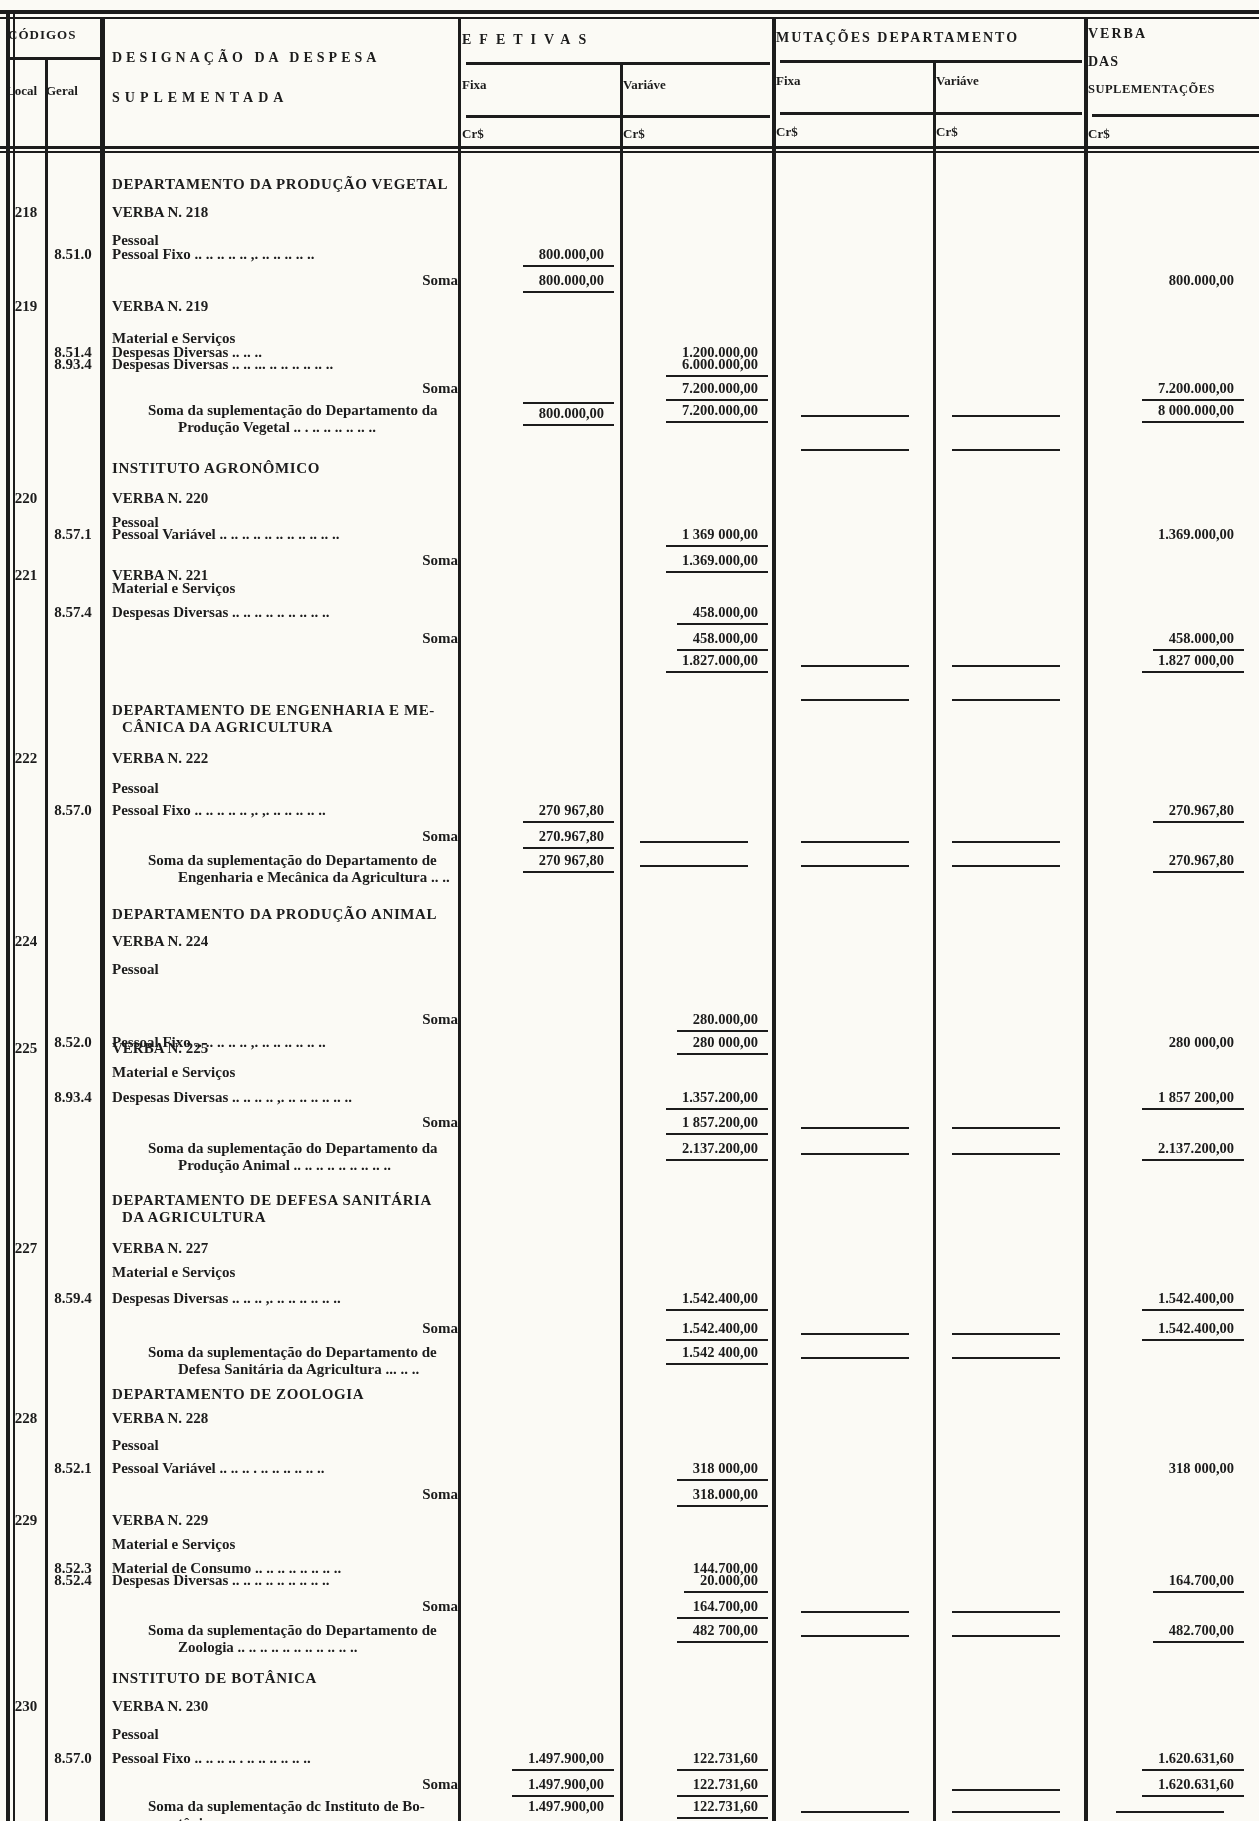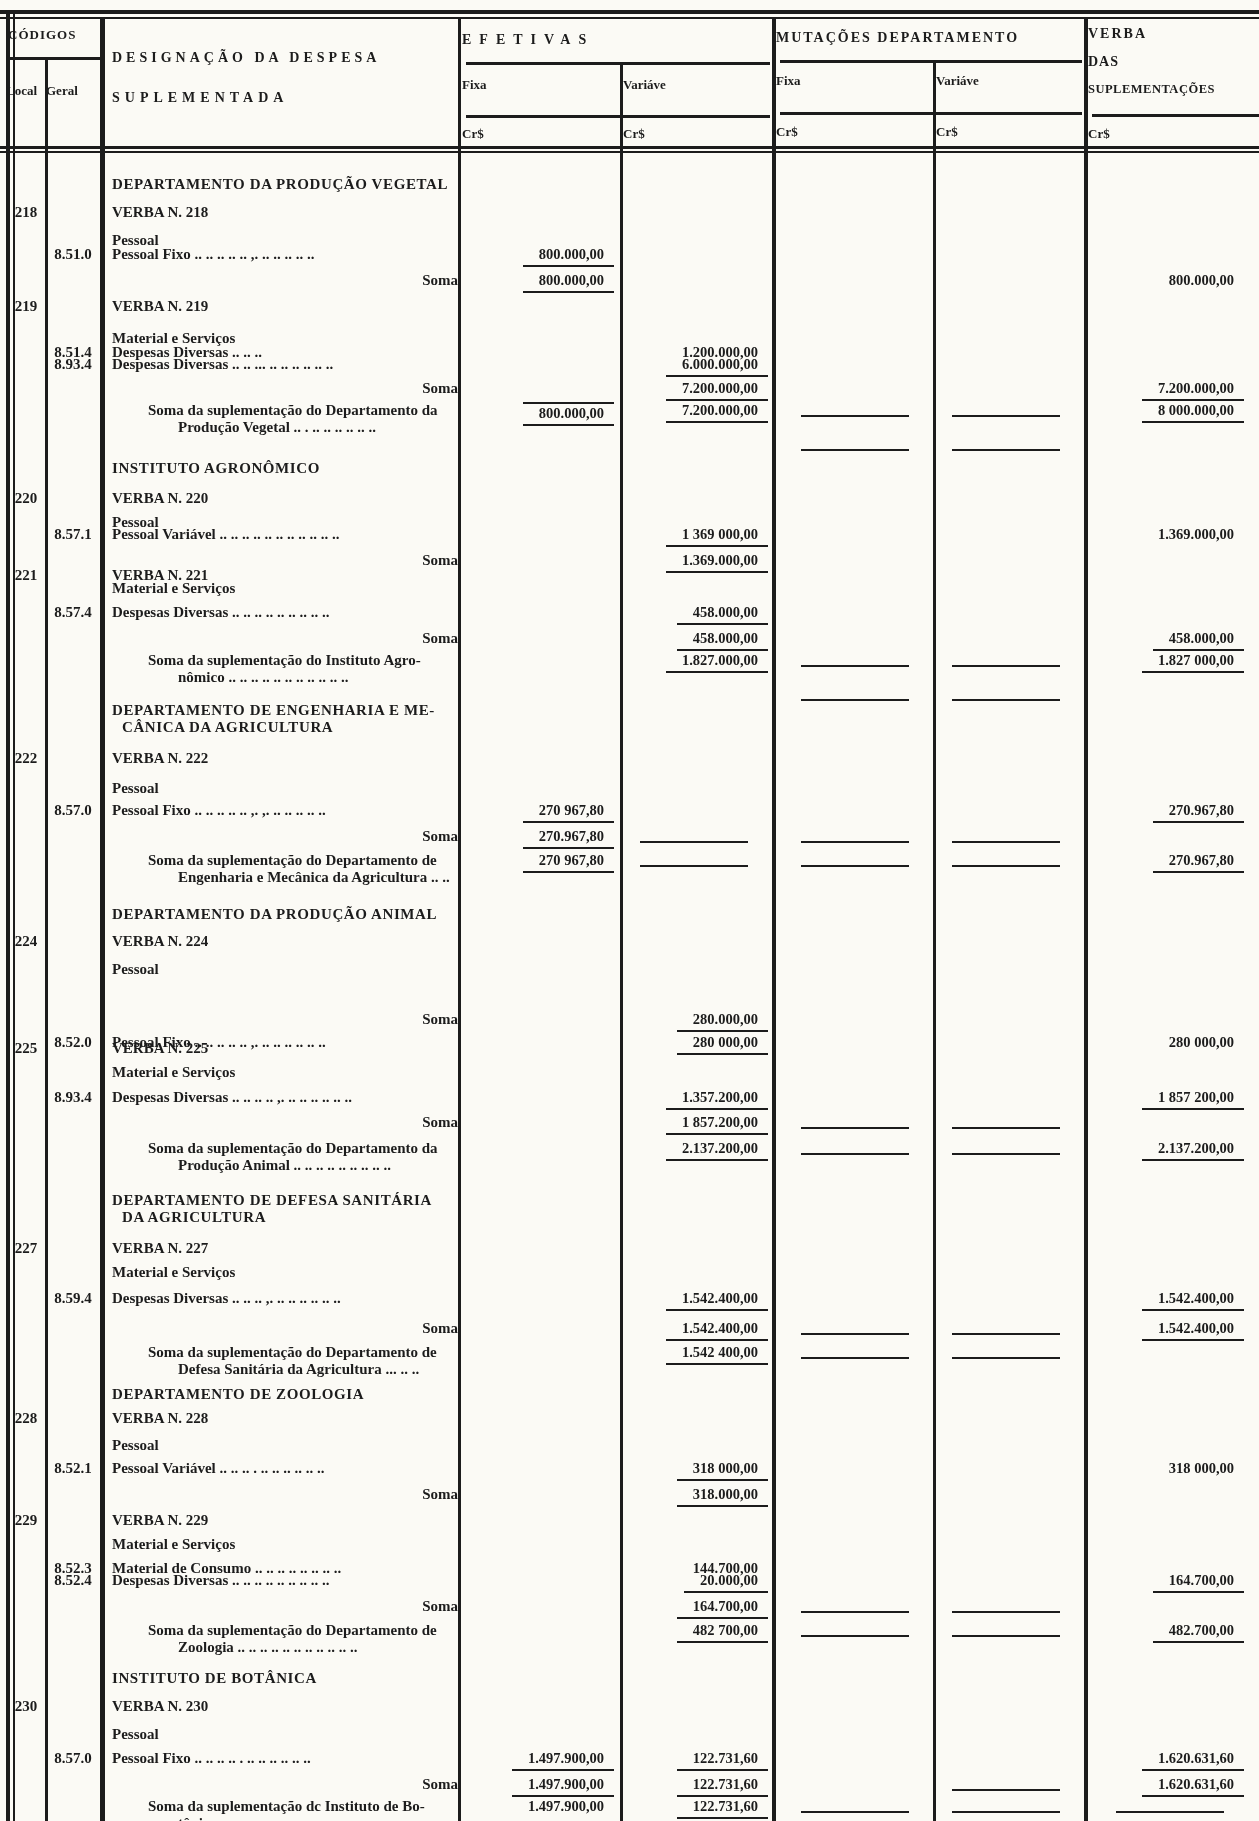--- a/index.html
+++ b/index.html
@@ -175,24 +175,20 @@
         <div class="cell c-geral">8.57.4</div>
         <div class="cell c-desig"><span class="">Despesas Diversas .. .. .. .. .. .. .. .. ..</span></div>
         <div class="amt" style="left: 624px; width: 144px;"><span class="val rb">458.000,00</span></div>
       </div>
       <div class="row soma" style="top: 630px;">
         <div class="cell c-desig"><span class="">Soma</span></div>
         <div class="amt" style="left: 624px; width: 144px;"><span class="val rb">458.000,00</span></div>
         <div class="amt" style="left: 1086px; width: 158px;"><span class="val rb">458.000,00</span></div>
       </div>
       <div class="row somasup" style="top: 652px;">
-        <div class="cell c-desig">
-          <span class="somasup-l1">Soma da suplementação do Instituto Agro-</span>
-          <span class="somasup-l2">nômico .. .. .. .. .. .. .. .. .. .. ..</span>
-        </div>
         <div class="amt" style="left: 624px; width: 144px;"><span class="val rb">1.827.000,00</span></div>
         <div class="amt" style="left: 778px; width: 151px;">
           <div class="dash" style="top: 13px;"></div>
           <div class="dash" style="top: 47px;"></div>
         </div>
         <div class="amt" style="left: 938px; width: 142px;">
           <div class="dash" style="top: 13px;"></div>
           <div class="dash" style="top: 47px;"></div>
         </div>
         <div class="amt" style="left: 1086px; width: 158px;"><span class="val rb">1.827 000,00</span></div>

